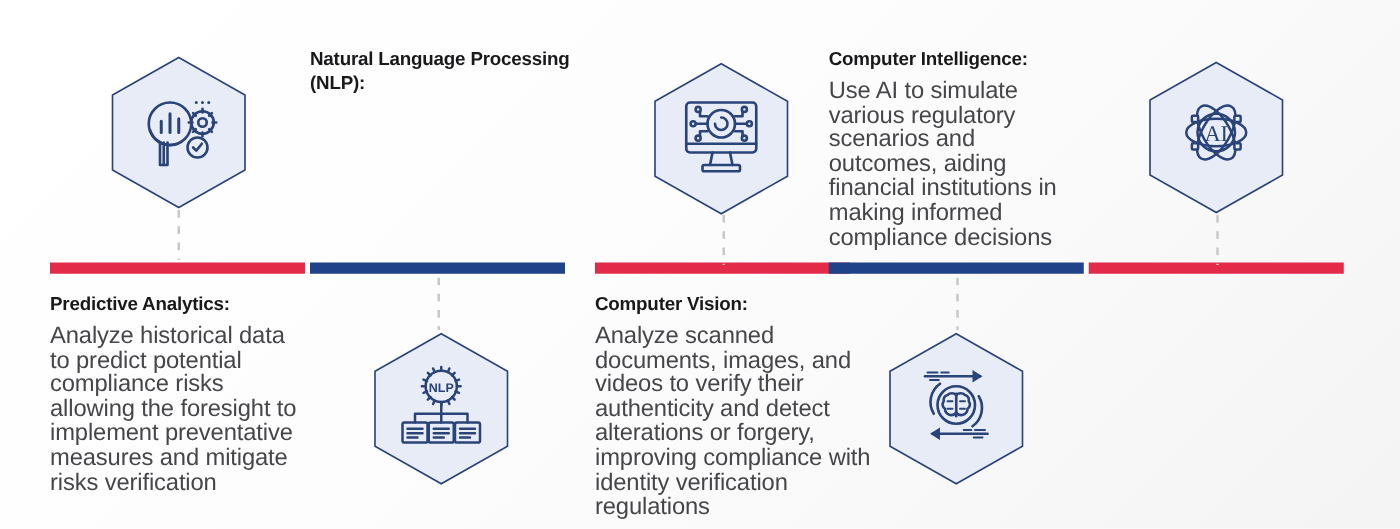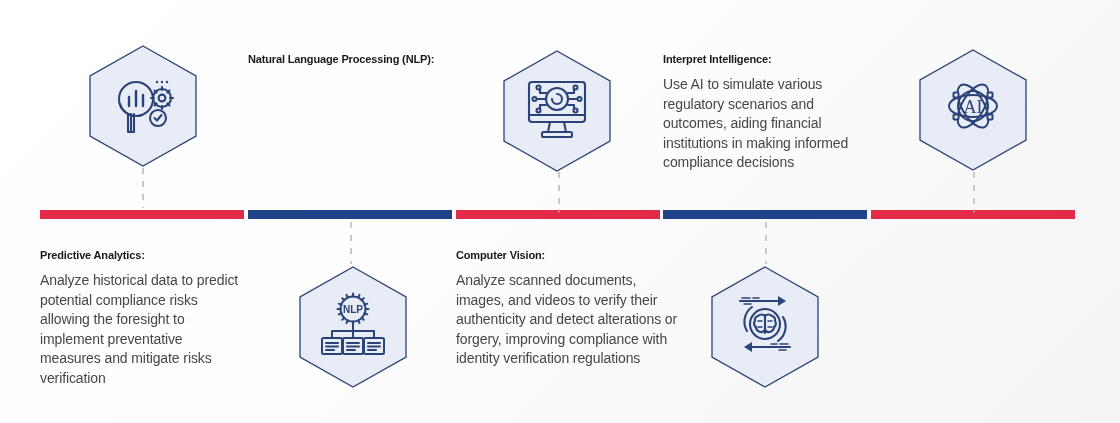--- a/index.html
+++ b/index.html
@@ -24,21 +24,21 @@
 
   
   .col {
     position: absolute;
     top: 0;
     height: 423px;
     width: 204px;
   }
   .col-0 { left: 40px; }
   .col-1 { left: 248px; }
-  .col-2 { left: 456px; }
+  .col-2 { left: 476px; }
   .col-3 { left: 663px; }
   .col-4 { left: 871px; }
 
   
   .col .textblock { width: 200px; }
   .col-1 .textblock { width: 232px; }
   .col-2 .textblock { width: 228px; }
   .col-3 .textblock { width: 196px; }
   .col-4 .textblock { width: 196px; }
 
@@ -86,29 +86,29 @@
   .col-4 .dash.down { top: 172px; }
 
   
   .textblock { position: absolute; }
   .textblock.top    { left: 0; top: 34px; }
   .textblock.bottom { left: 0; top: 230px; }
 
   .heading {
     font-family: "Liberation Sans", sans-serif;
     font-weight: bold;
-    font-size: 11px;
+    font-size: 15px;
     line-height: 19px;
     color: #19191b;
-    margin: 16px 0 6px 0;
+    margin: 4px 0 6px 0;
     letter-spacing: -0.15px;
   }
   .body {
     font-family: "Liberation Sans", sans-serif;
-    font-size: 14px;
+    font-size: 19px;
     line-height: 19.6px;
     color: #46464a;
     margin: 0;
     letter-spacing: -0.1px;
   }
 </style>
 </head>
 <body>
 
 <div id="infographic">
@@ -254,21 +254,21 @@
           <path d="M55 51 a5 5 0 0 0 -7 0 a4 4 0 0 0 -3 5 a4 4 0 0 0 1 6
                    a5 5 0 0 0 9 3"></path>
           <path d="M55 51 a5 5 0 0 1 7 0 a4 4 0 0 1 3 5 a4 4 0 0 1 -1 6
                    a5 5 0 0 1 -9 3"></path>
           <path d="M48 56 L52 56 M48 62 L52 62 M58 56 L62 56 M58 62 L62 62" stroke-width="1.5"></path>
         </g>
       </svg>
     </div>
 
     <div class="textblock top">
-      <p class="heading">Interpret Intelligence:</p>
+      <p class="heading">Computer Intelligence:</p>
       <p class="body">Use AI to simulate various regulatory scenarios and outcomes, aiding financial institutions in making informed compliance decisions</p>
     </div>
   </div>
 
   <div class="col col-4">
     <div class="bar red"></div>
     <div class="dash down"></div>
 
     <div class="hexwrap top">
       <svg width="110" height="124" viewBox="0 0 110 124">

